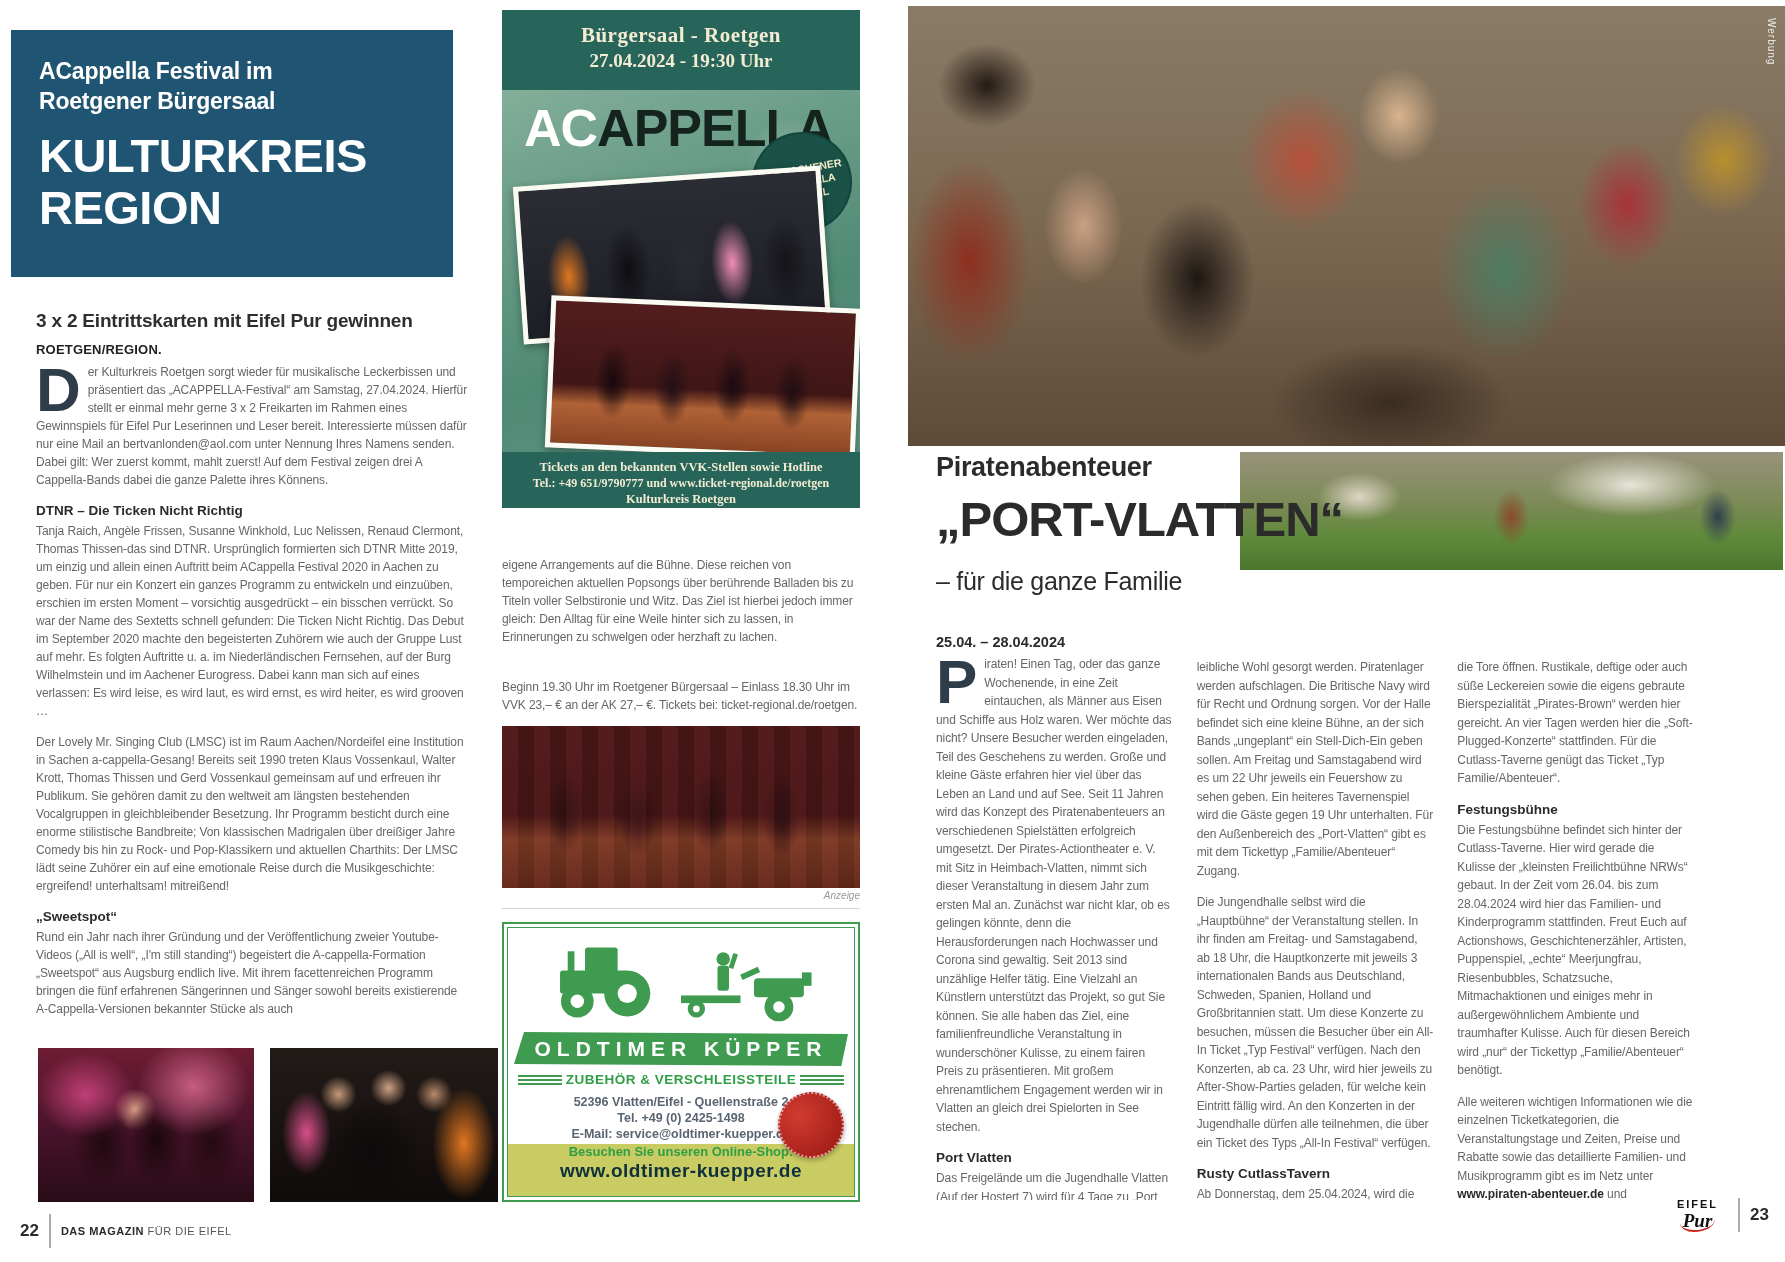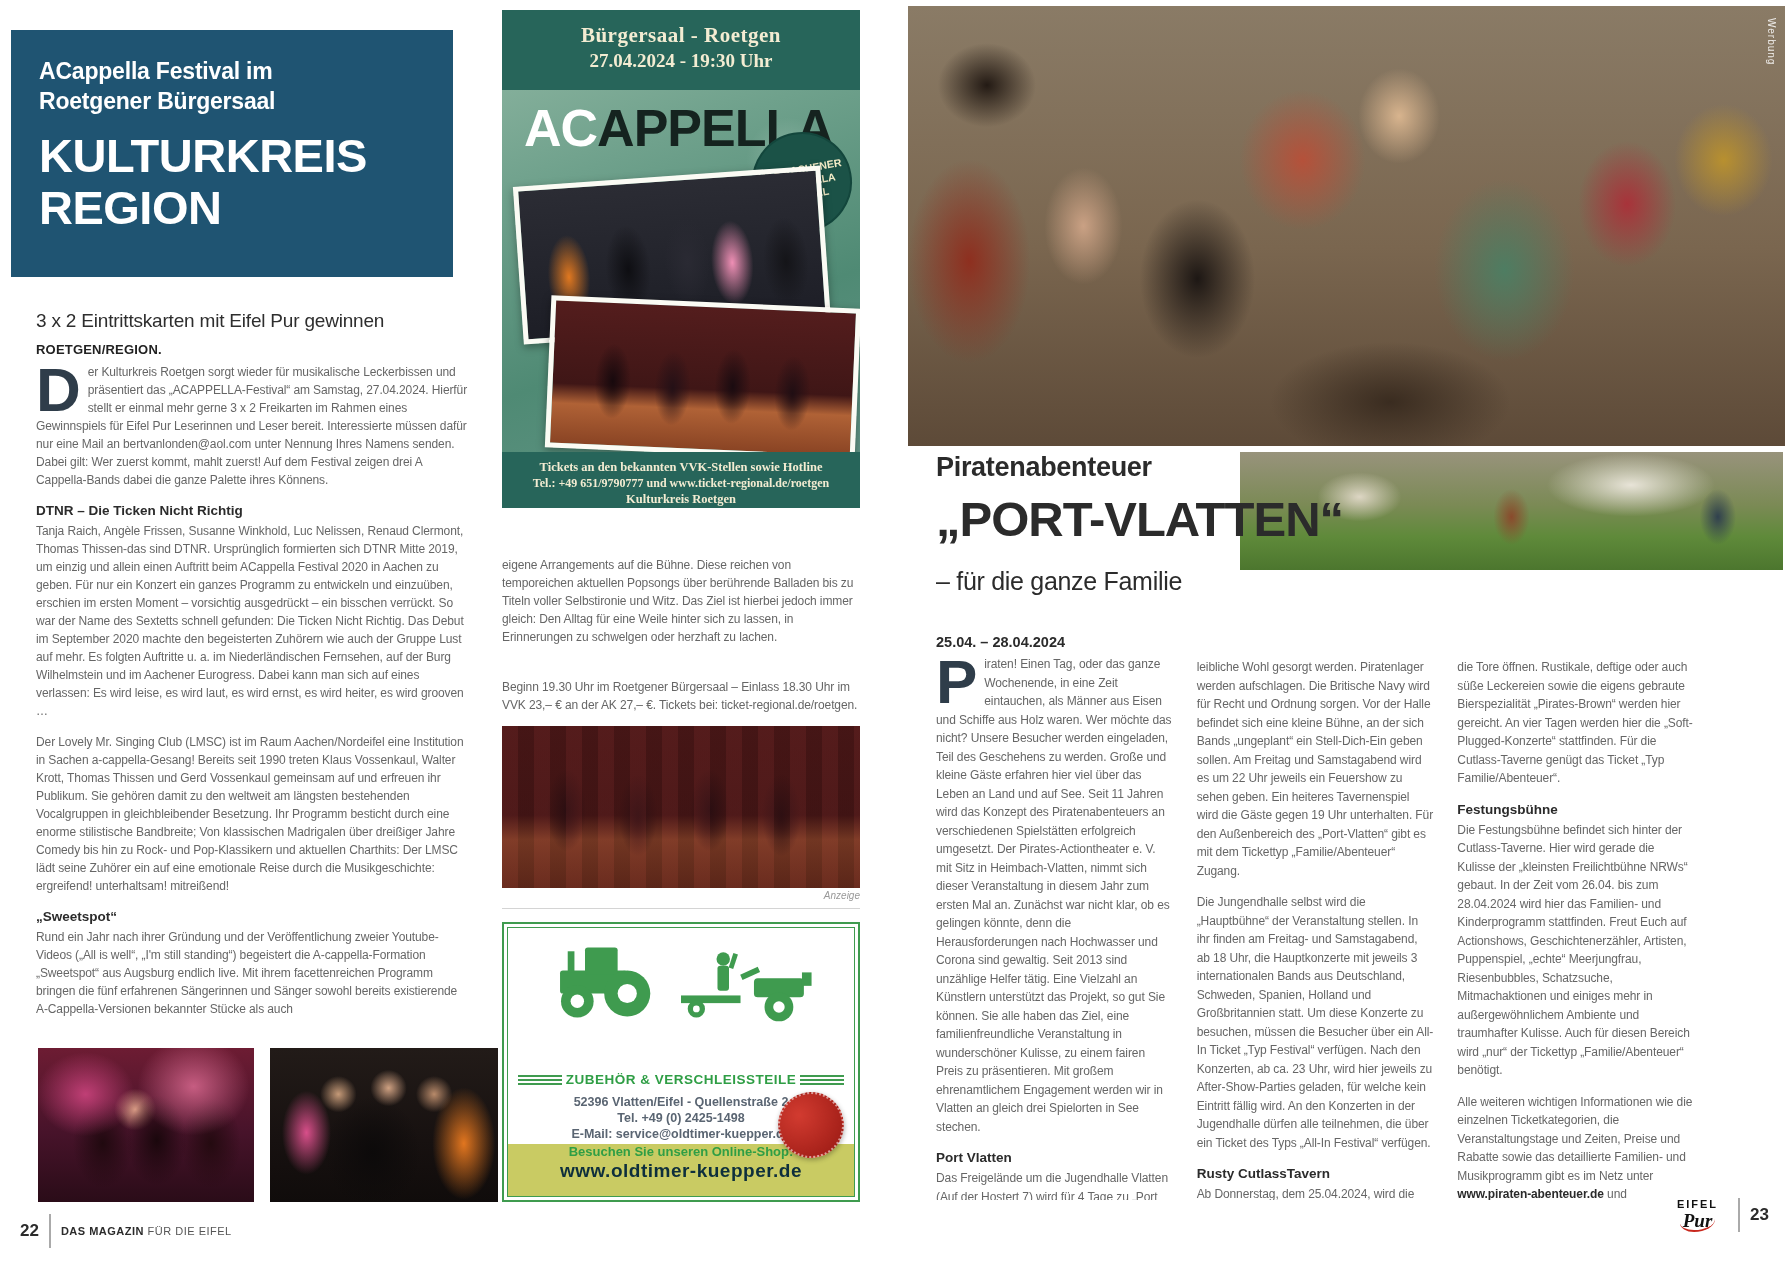--- a/index.html
+++ b/index.html
@@ -6,21 +6,21 @@
   html,body{margin:0;padding:0;background:#ffffff;}
   .canvas{position:relative;width:1785px;height:1262px;background:#ffffff;overflow:hidden;
           font-family:"Liberation Sans",sans-serif;color:#646464;}
 
   
   .blue-box{position:absolute;left:11px;top:30px;width:442px;height:247px;background:#1f5472;
             color:#ffffff;box-sizing:border-box;padding:26px 28px;}
   .kicker-line{font-size:23px;font-weight:700;line-height:30px;letter-spacing:-0.2px;}
   .big-title{margin-top:14px;font-size:47px;font-weight:700;line-height:52px;letter-spacing:-0.5px;}
 
-  .contest-heading{position:absolute;left:36px;top:294px;width:440px;font-size:19px;font-weight:400;
+  .contest-heading{position:absolute;left:36px;top:294px;width:440px;font-size:19px;font-weight:700;
                    color:#2e2e2e;letter-spacing:-0.2px;}
 
   .col-left{position:absolute;left:36px;top:342px;width:434px;height:704px;overflow:hidden;}
   .region-lead{font-size:13px;font-weight:700;color:#222;margin-bottom:6px;letter-spacing:0.2px;}
   .body-text{font-size:12px;line-height:18px;color:#666;letter-spacing:-0.1px;margin:0 0 13px 0;}
   .sub-head{font-size:13.5px;font-weight:700;color:#2b2b2b;margin:14px 0 4px 0;}
   .dropcap{float:left;font-size:62px;line-height:50px;font-weight:700;color:#2f3d4a;
            padding:2px 7px 0 0;}
 
   .photo{position:absolute;}
@@ -237,20 +237,21 @@
           <circle cx="204" cy="26" r="7"></circle>
           <rect x="198" y="33" width="12" height="26" rx="3"></rect>
           <rect x="212" y="20" width="5" height="16" transform="rotate(18 214 28)"></rect>
           <rect x="236" y="46" width="52" height="20" rx="4"></rect>
           <rect x="222" y="38" width="20" height="6" transform="rotate(-24 232 41)"></rect>
           <circle cx="262" cy="76" r="15"></circle>
           <circle cx="262" cy="76" r="6" fill="#ffffff"></circle>
           <rect x="286" y="40" width="10" height="14"></rect>
         </g>
       </svg>
+      <div class="ad-ribbon">OLDTIMER KÜPPER</div>
       <div class="ad-tagline-row">
         <span class="tline"></span>
         <span class="ad-tagline">ZUBEHÖR &amp; VERSCHLEISSTEILE</span>
         <span class="tline"></span>
       </div>
       <div class="ad-address">
         <div>52396 Vlatten/Eifel - Quellenstraße 2</div>
         <div>Tel. +49 (0) 2425-1498</div>
         <div>E-Mail: service@oldtimer-kuepper.de</div>
         <div>Inh. René Küpper</div>

